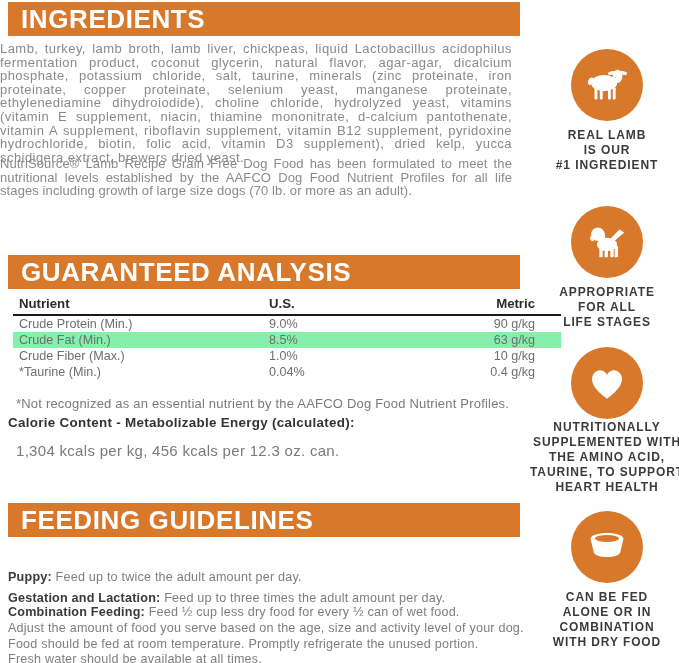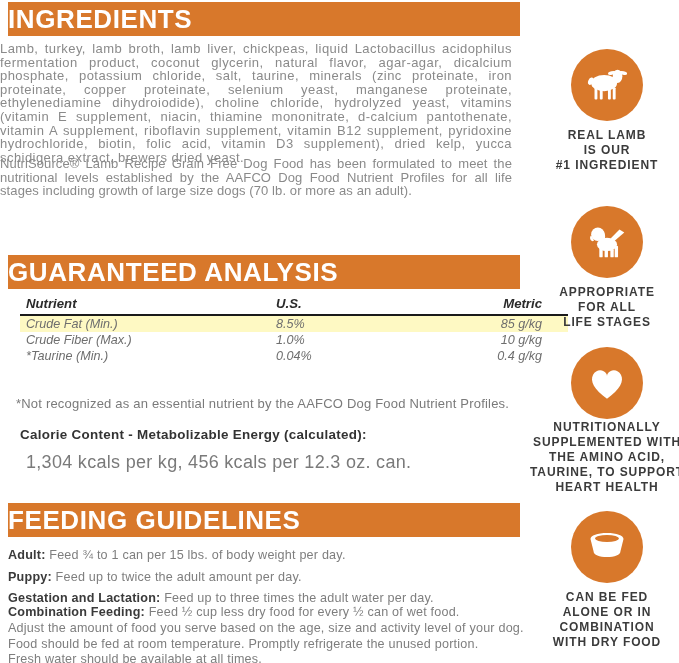--- a/index.html
+++ b/index.html
@@ -1,39 +1,39 @@
 <!DOCTYPE html>
 <html><head>
 <meta charset="utf-8">
 <style>
   html,body{margin:0;padding:0;background:#fff;}
   .page{position:relative;width:679px;height:663px;background:#fff;overflow:hidden;
         font-family:"Liberation Sans", sans-serif;}
   
   .bar{position:absolute;left:8px;width:512px;height:34px;background:#D8782B;color:#fff;
        font-weight:bold;font-size:26px;letter-spacing:.6px;line-height:34px;
-       box-sizing:border-box;white-space:nowrap;}
+       padding-left:13px;box-sizing:border-box;white-space:nowrap;}
   
   .para{position:absolute;left:0;width:512px;margin:0;text-align:justify;
         color:#8A8A8A;font-size:13px;line-height:13.6px;letter-spacing:.45px;}
   .para.form{letter-spacing:.1px;}
   
-  .ga-table{position:absolute;left:20px;top:294px;width:516px;border-collapse:collapse;
-            font-size:12.6px;color:#6E6E6E;table-layout:fixed;font-style:italic;}
+  .ga-table{position:absolute;left:13px;top:294px;width:516px;border-collapse:collapse;
+            font-size:12.6px;color:#6E6E6E;table-layout:fixed;}
   .ga-table th{font-size:13.2px;color:#2B2B2B;text-align:left;font-weight:bold;
                border-bottom:2px solid #1A1A1A;padding:2px 0 3px 6px;}
   .ga-table td{padding:1px 0 1px 6px;height:13.5px;}
   .ga-table .c1{width:250px;}
   .ga-table .c2{width:128px;text-align:left;padding-left:0;}
   .ga-table .c3{width:138px;text-align:right;padding-right:26px;padding-left:0;}
-  .ga-table tr.stripe{background:#fef9c3;}
+  .ga-table tr.stripe{background:#86efac;}
   .fn{position:absolute;left:8px;top:388px;margin:8px;font-size:13px;color:#7A7A7A;letter-spacing:.2px;}
-  .cal-h{position:absolute;left:8px;top:415px;margin:12px;font-size:13.4px;font-weight:bold;
+  .cal-h{position:absolute;left:8px;top:415px;margin:0;font-size:13.4px;font-weight:bold;
          color:#333;letter-spacing:.3px;}
-  .cal-v{position:absolute;left:8px;top:434px;margin:18px;font-size:18px;color:#7A7A7A;letter-spacing:.3px;}
+  .cal-v{position:absolute;left:8px;top:434px;margin:8px;font-size:15px;color:#7A7A7A;letter-spacing:.3px;}
   
   .fl{position:absolute;left:8px;margin:0;font-size:12.6px;color:#7E7E7E;
       letter-spacing:.2px;white-space:nowrap;}
   .fl b{color:#3A3A3A;}
   
   .badge{position:absolute;left:521px;width:172px;text-align:center;}
   .circle{width:72px;height:72px;border-radius:50%;background:#D8782B;margin:0 auto;
           display:flex;align-items:center;justify-content:center;}
   .caption{margin-top:7px;font-size:12px;font-weight:bold;letter-spacing:.9px;
            line-height:15px;color:#3B3B3B;}
@@ -56,47 +56,51 @@
   </div>
   <table class="ga-table">
     <thead>
       <tr>
         <th class="c1">Nutrient</th>
         <th class="c2">U.S.</th>
         <th class="c3">Metric</th>
       </tr>
     </thead>
     <tbody>
+      <tr>
+        <td class="c1">Crude Protein (Min.)</td>
+        <td class="c2">9.0%</td>
+        <td class="c3">90 g/kg</td>
+      </tr>
       <tr class="stripe">
         <td class="c1">Crude Fat (Min.)</td>
         <td class="c2">8.5%</td>
-        <td class="c3">85 g/kg</td>
+        <td class="c3">63 g/kg</td>
       </tr>
       <tr>
         <td class="c1">Crude Fiber (Max.)</td>
         <td class="c2">1.0%</td>
         <td class="c3">10 g/kg</td>
       </tr>
       <tr>
         <td class="c1">*Taurine (Min.)</td>
         <td class="c2">0.04%</td>
         <td class="c3">0.4 g/kg</td>
       </tr>
     </tbody>
   </table>
   <p class="fn">*Not recognized as an essential nutrient by the AAFCO Dog Food Nutrient Profiles.</p>
   <p class="cal-h">Calorie Content - Metabolizable Energy (calculated):</p>
   <p class="cal-v">1,304 kcals per kg, 456 kcals per 12.3 oz. can.</p>
 
   <div class="bar" style="top:503px">
     <span>FEEDING GUIDELINES</span>
   </div>
-  <p class="fl" style="top:548px"><b>Adult:</b><span> Feed ¾ to 1 can per 15 lbs. of body weight per day.</span></p>
   <p class="fl" style="top:570px"><b>Puppy:</b><span> Feed up to twice the adult amount per day.</span></p>
-  <p class="fl" style="top:591px"><b>Gestation and Lactation:</b><span> Feed up to three times the adult water per day.</span></p>
+  <p class="fl" style="top:591px"><b>Gestation and Lactation:</b><span> Feed up to three times the adult amount per day.</span></p>
   <p class="fl" style="top:621px">Adjust the amount of food you serve based on the age, size and activity level of your dog.</p>
   <p class="fl" style="top:605px"><b>Combination Feeding:</b><span> Feed ½ cup less dry food for every ½ can of wet food.</span></p>
   <p class="fl" style="top:637px">Food should be fed at room temperature. Promptly refrigerate the unused portion.</p>
   <p class="fl" style="top:652px">Fresh water should be available at all times.</p>
 
   <div class="badge" style="top:49px">
     <div class="circle">
       <svg width="48" height="48" viewBox="0 0 100 100" fill="#fff">
         <ellipse cx="16" cy="42" rx="5" ry="8" transform="rotate(22 16 42)"></ellipse>
         <ellipse cx="44" cy="46" rx="27" ry="17"></ellipse>

